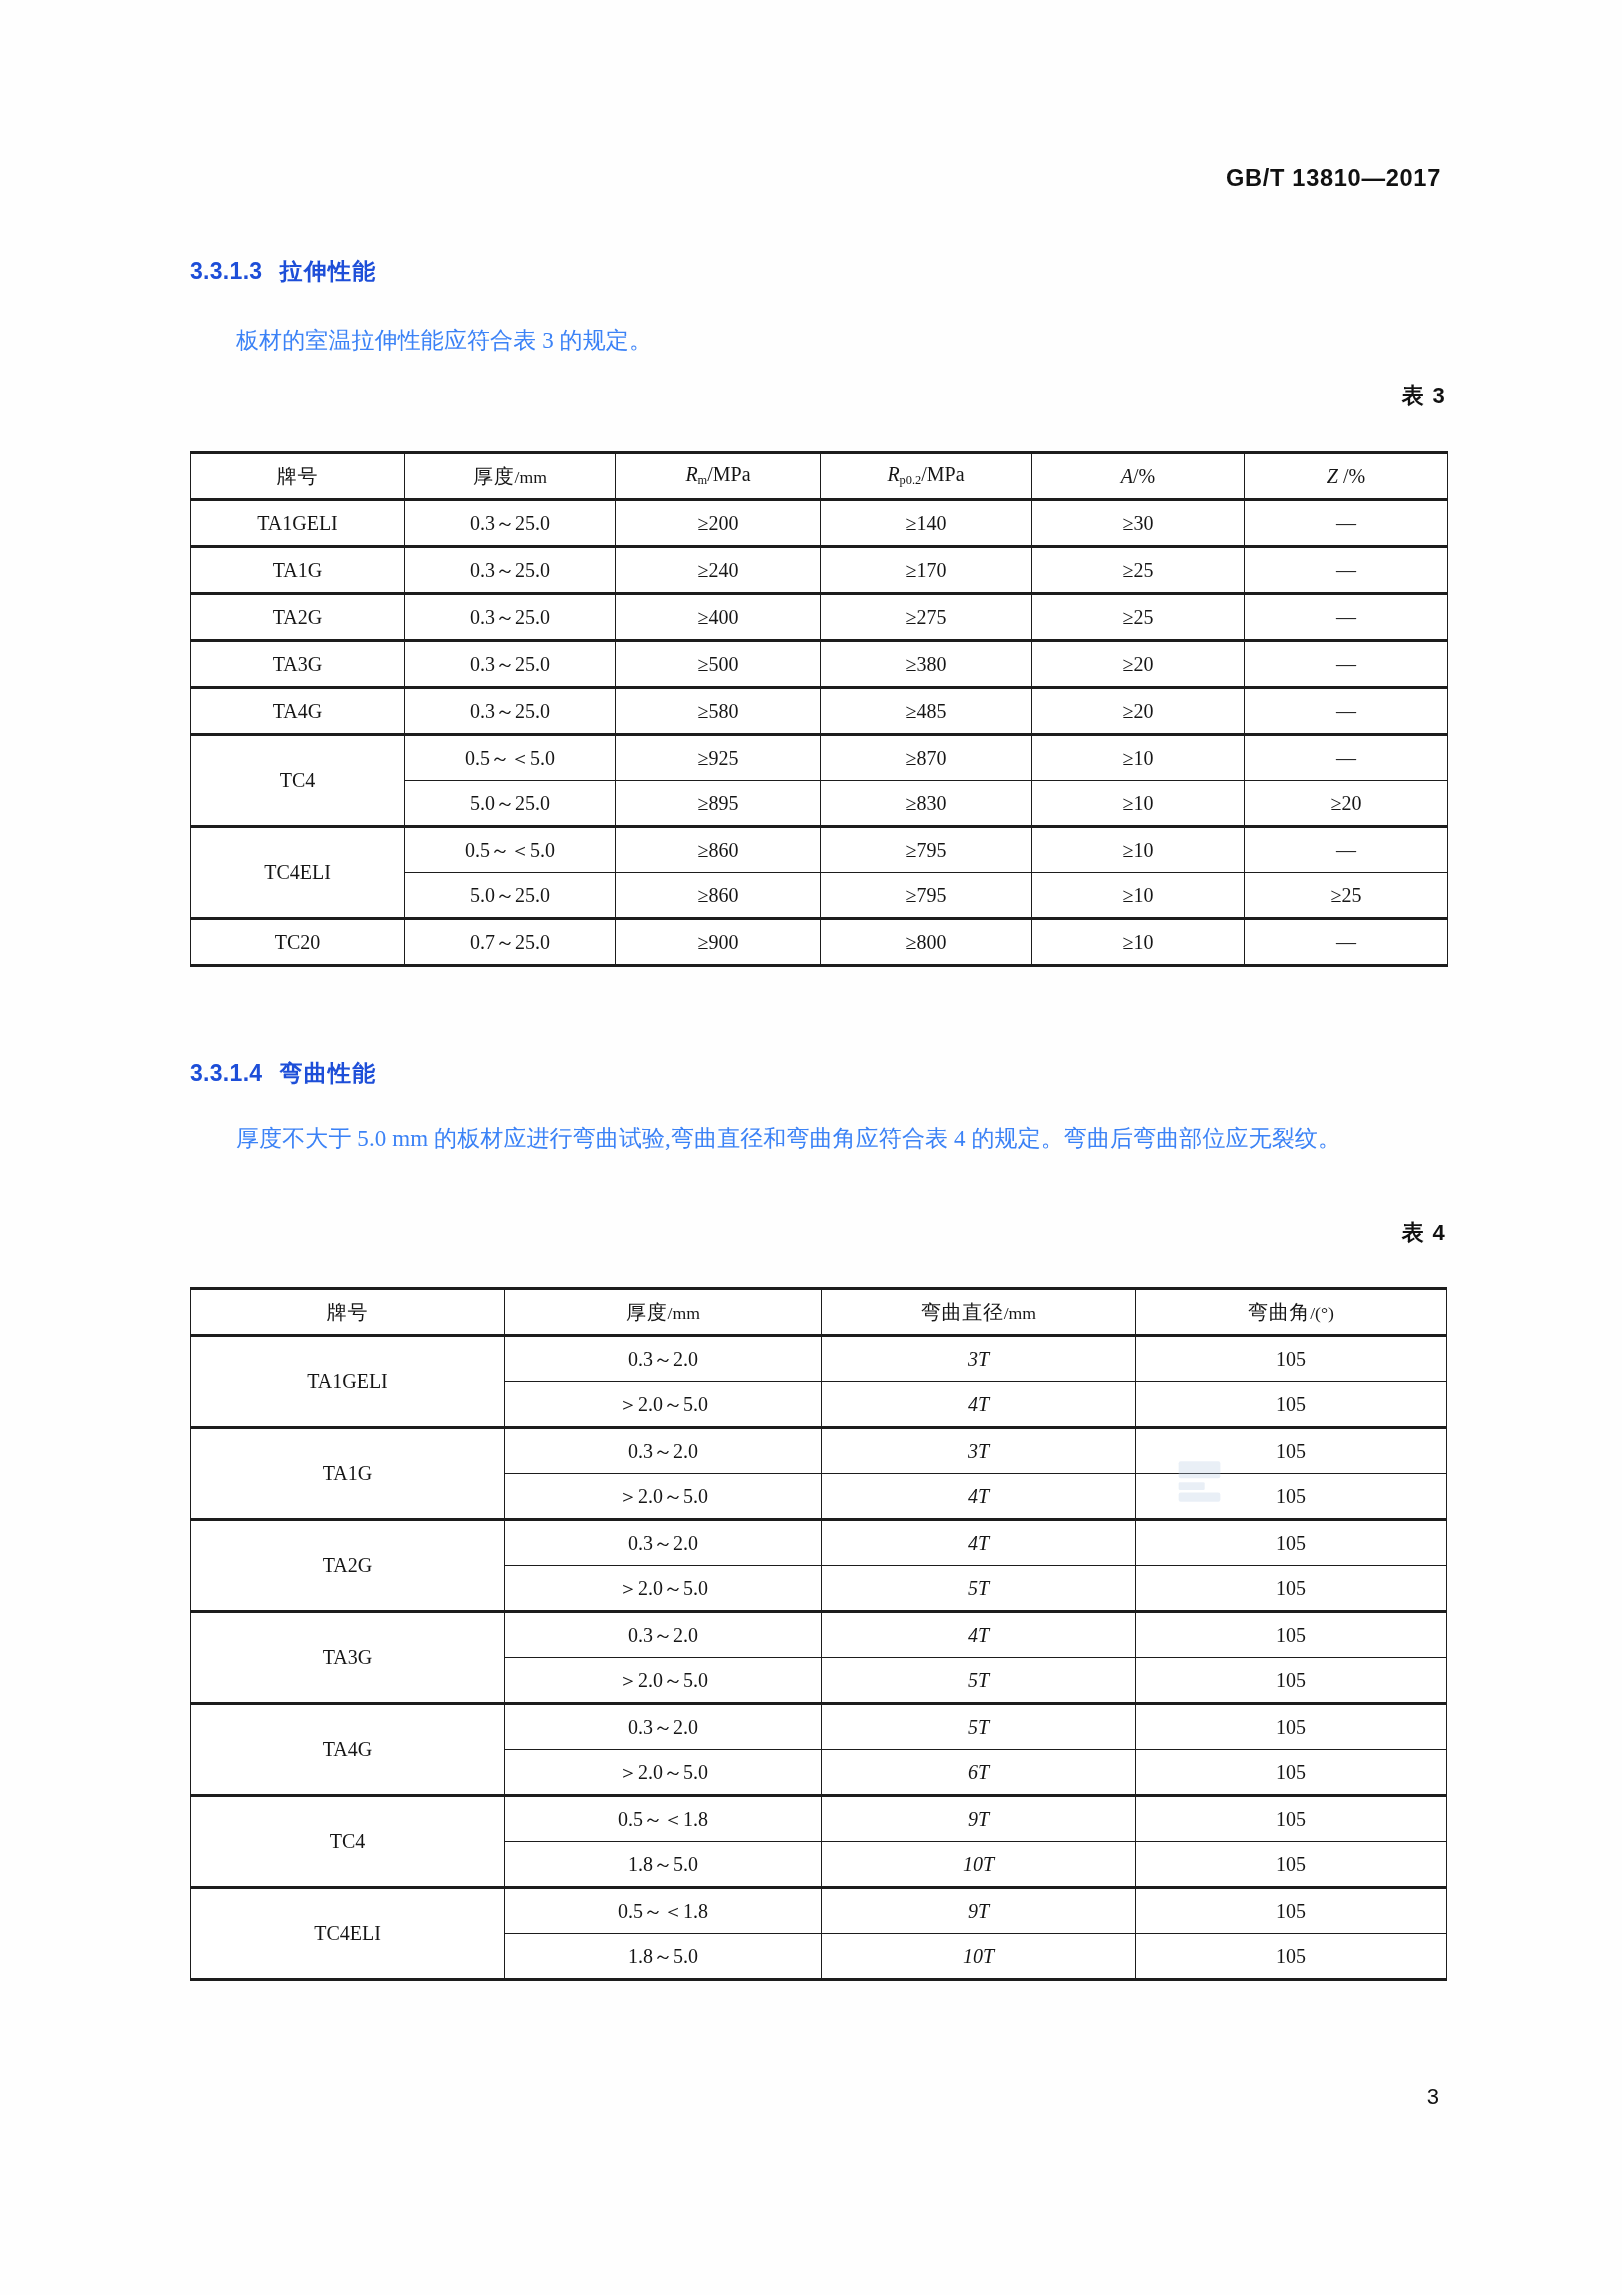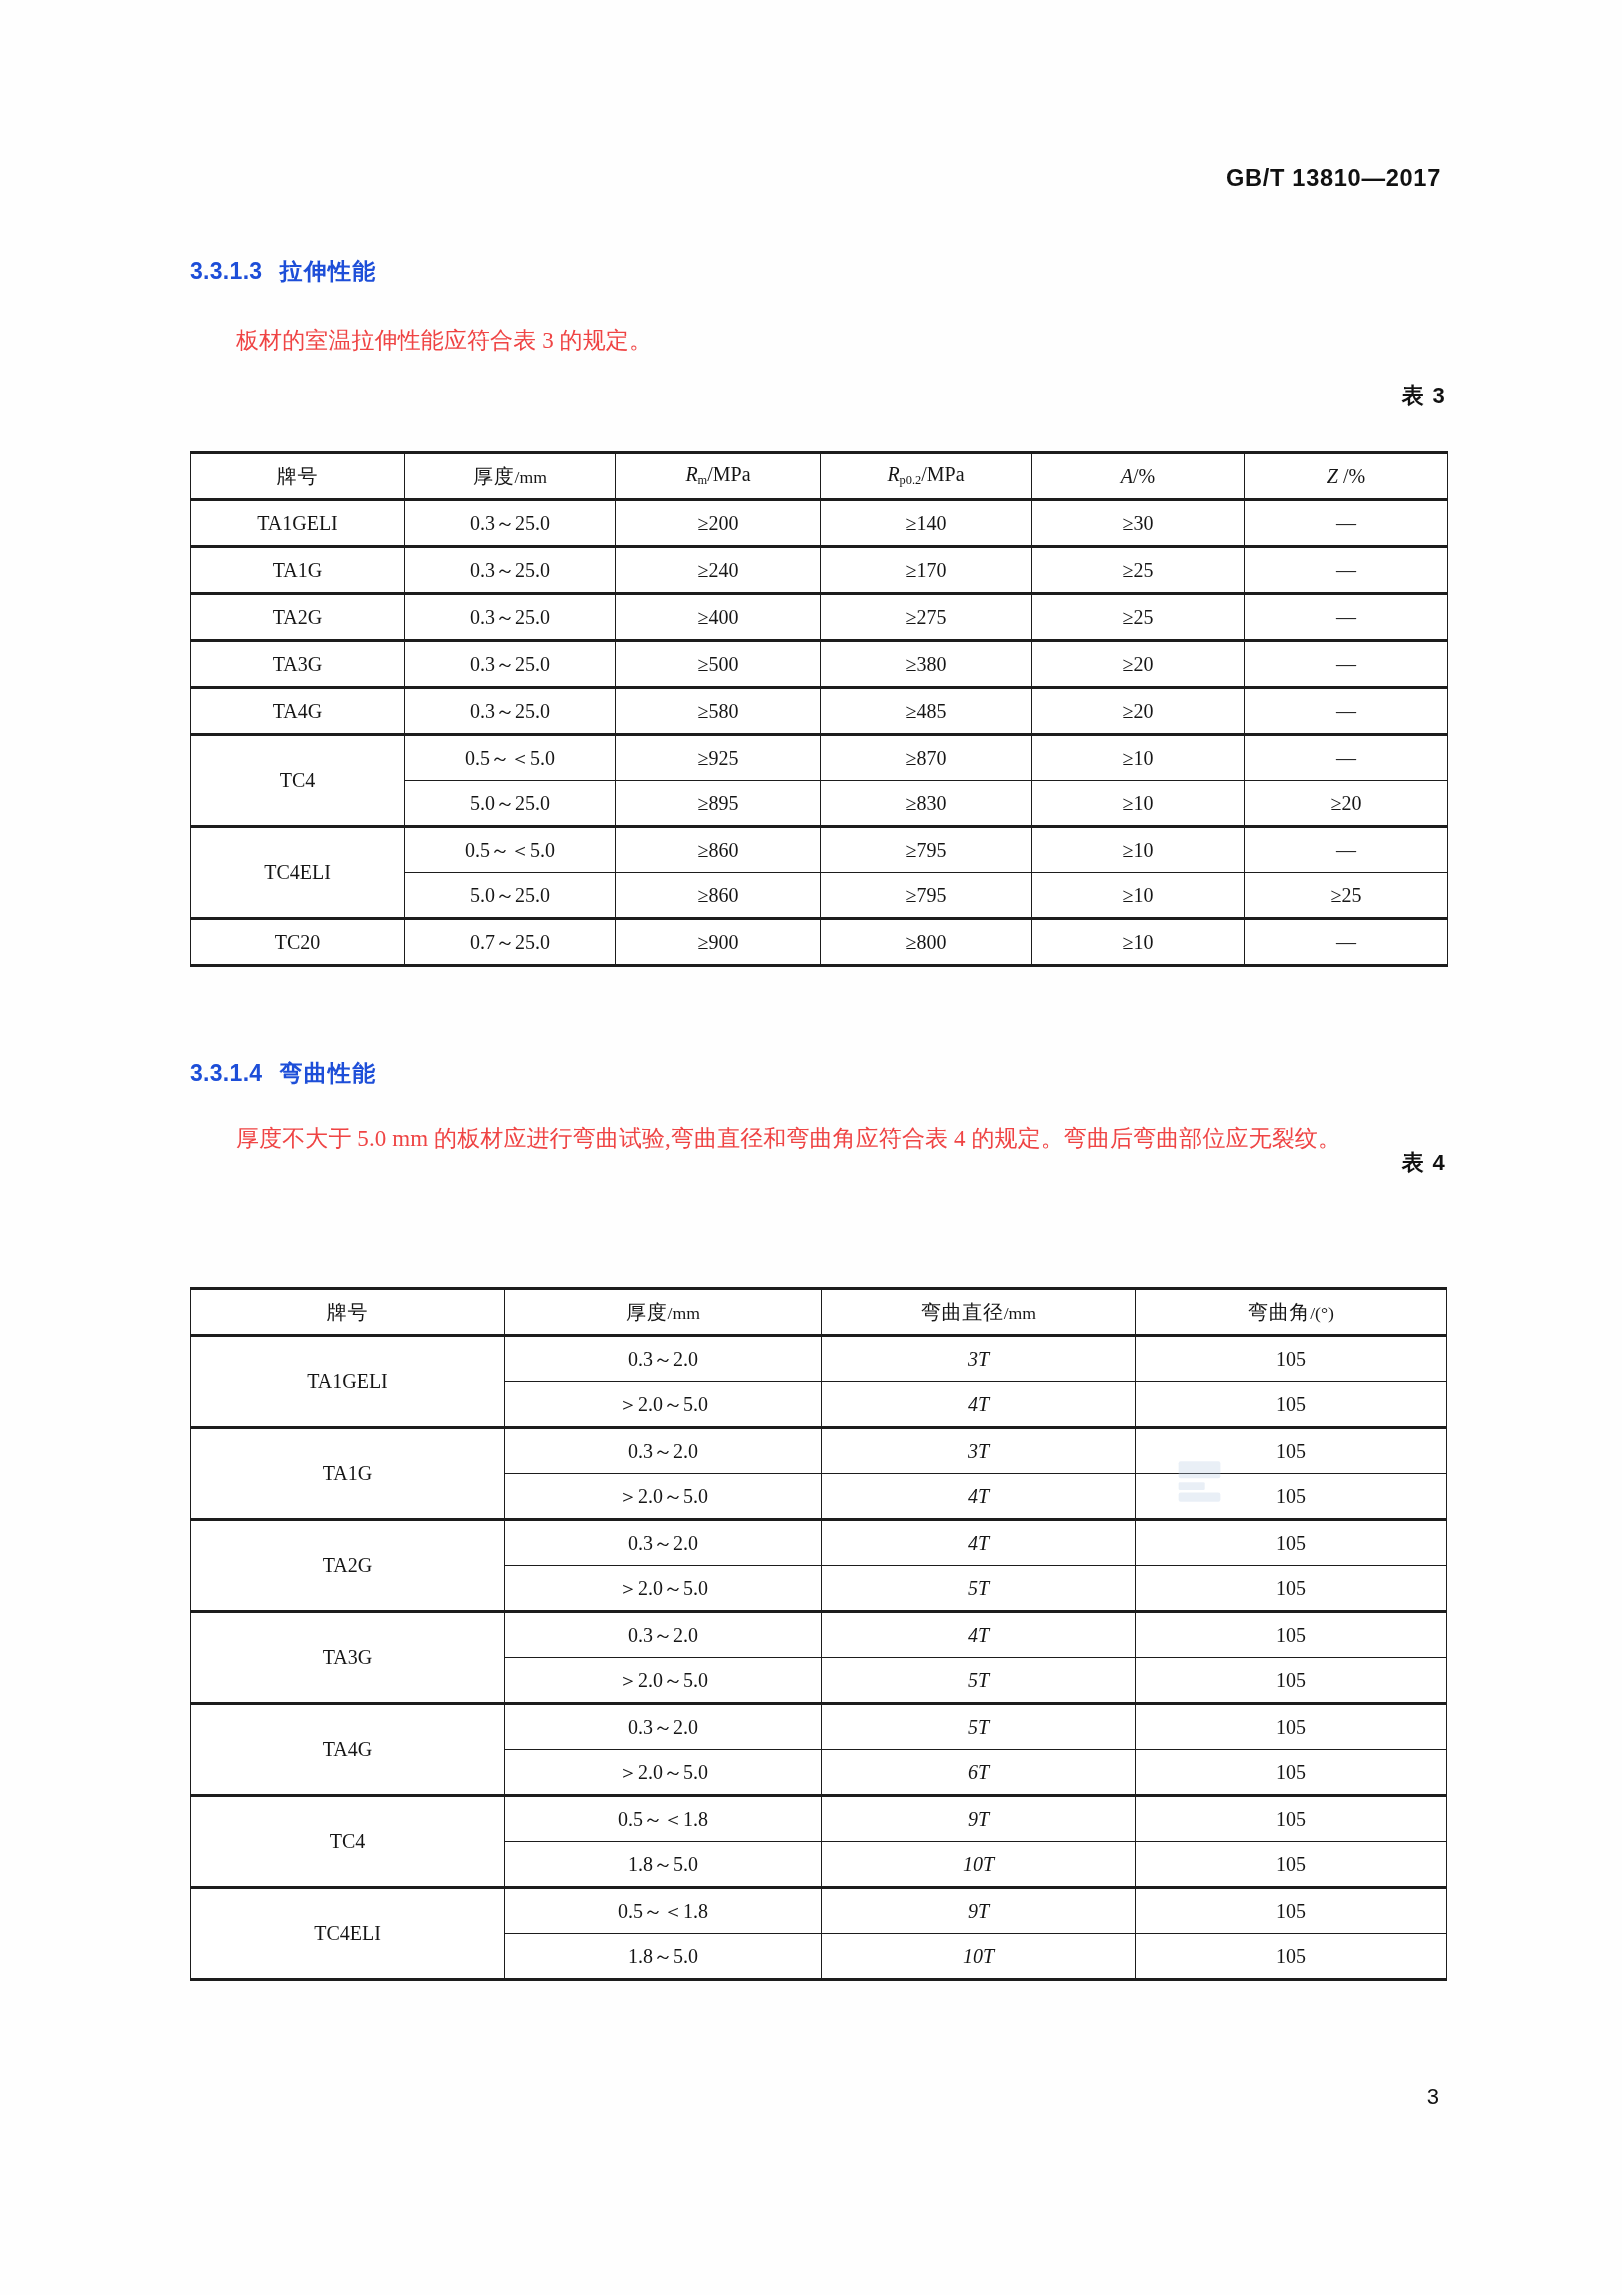--- a/index.html
+++ b/index.html
@@ -47,21 +47,21 @@
   .clause .num { margin-right: 17px; letter-spacing: 0.3px; }
   .clause .ttl { letter-spacing: 1.3px; }
 
   
   .para {
     position: absolute;
     left: 190px;
     width: 1256px;
     font-size: 23px;
     line-height: 1.62;
-    color: #ef4444;
+    color: #3b82f6;
     text-align: justify;
     letter-spacing: 0.1px;
   }
   .para.indent { text-indent: 46px; }
 
   
   .tbl-caption {
     position: absolute;
     left: 190px;
     width: 1256px;
@@ -248,21 +248,21 @@
       </tr>
     </tbody>
   </table>
 
   <div class="clause" style="top:1058px;">
     <span class="num">3.3.1.4</span><span class="ttl">弯曲性能</span>
   </div>
 
   <div class="para indent" style="top:1120px;">厚度不大于 5.0 mm 的板材应进行弯曲试验,弯曲直径和弯曲角应符合表 4 的规定。弯曲后弯曲部位应无裂纹。</div>
 
-  <div class="tbl-caption" style="top:1148px;">表 4</div>
+  <div class="tbl-caption" style="top:1218px;">表 4</div>
 
   <table class="std-table t4" style="top:1287px;">
     <colgroup>
       <col style="width:314px">
         <col style="width:317px">
         <col style="width:314px">
         <col style="width:311px">
     </colgroup>
     <thead>
       <tr class="outer-top">

